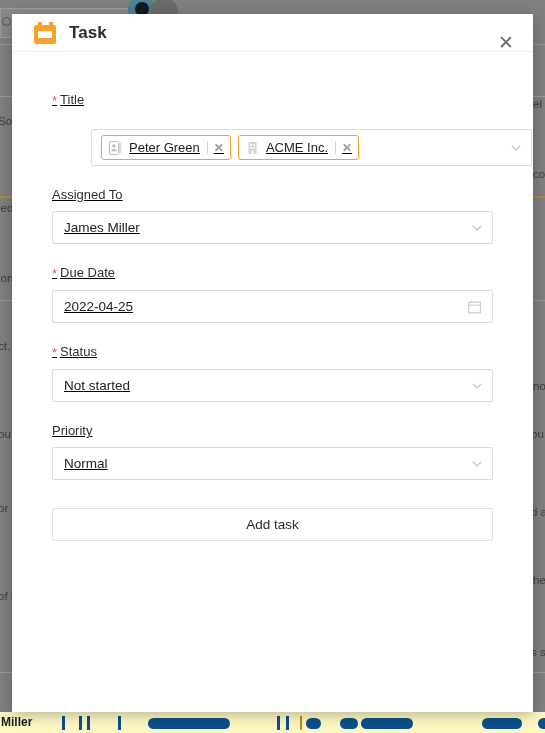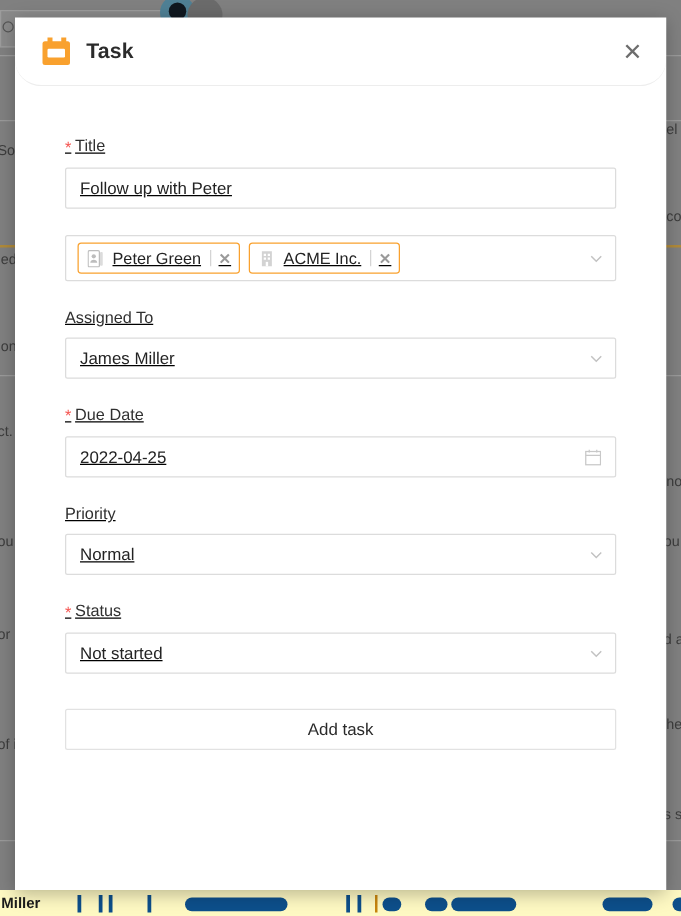--- a/index.html
+++ b/index.html
@@ -104,27 +104,26 @@
     left: 12px;
     top: 14px;
     width: 521px;
     height: 698px;
     background: #ffffff;
     box-shadow: 0 3px 14px rgba(0,0,0,0.28);
     overflow: hidden;
   }
   .modal-header {
     position: relative;
-    height: 55px;
+    height: 38px;
     border-bottom: 1px solid #ededed;
     display: flex;
     align-items: center;
     padding: 0 0 0 22px;
     box-sizing: border-box;
-    border-radius: 21px;
   }
   .modal-title {
     font-size: 17px;
     font-weight: bold;
     color: #2b2b2b;
     margin-left: 13px;
     letter-spacing: 0.1px;
   }
   .cal-icon {
     width: 22px; height: 22px;
@@ -202,20 +201,21 @@
     width: 9px; height: 6px;
   }
   .chev svg { display: block; }
 
   
   .tagbox {
     min-height: 37px;
     height: 37px;
     padding: 0 9px;
     gap: 7px;
+    margin-left: 39px;
   }
   .tag {
     display: inline-flex;
     align-items: center;
     height: 25px;
     border: 1px solid #F9A12E;
     border-radius: 3px;
     background: #ffffff;
     padding: 0 6px 0 7px;
     box-sizing: border-box;
@@ -324,23 +324,20 @@
     <span class="close-btn">✕</span>
   </div>
 
   <div class="modal-body">
 
     
     <div class="field">
       <label class="field-label">
         <span class="req">*</span><span>Title</span>
       </label>
-      <div class="control">
-        <span>Follow up with Peter</span>
-      </div>
     </div>
 
     
     <div class="field">
       <div class="control tagbox">
 
         <span class="tag">
           <span class="tag-icon">
             <svg width="13" height="14" viewBox="0 0 13 14">
               <rect x="0.5" y="0.5" width="9" height="13" rx="1" fill="none" stroke="#bdbdbd"></rect>
@@ -404,41 +401,41 @@
             <line x1="0.6" y1="5.2" x2="12.4" y2="5.2" stroke="#c8c8c8" stroke-width="1"></line>
             <line x1="3.4" y1="0.8" x2="3.4" y2="3" stroke="#c8c8c8" stroke-width="1"></line>
             <line x1="9.4" y1="0.8" x2="9.4" y2="3" stroke="#c8c8c8" stroke-width="1"></line>
           </svg>
         </span>
       </div>
     </div>
 
     
     <div class="field">
-      <label class="field-label">Priority</label>
-      <div class="control">
-        <span>Normal</span>
-        <span class="chev">
-          <svg width="10" height="7" viewBox="0 0 10 7">
-              <path d="M1 1l4 4 4-4" fill="none" stroke="#c2c2c2" stroke-width="1.2"></path>
-            </svg>
-        </span>
-      </div>
-    </div>
-
-    
-    <div class="field">
       <label class="field-label">
         <span class="req">*</span><span>Status</span>
       </label>
       <div class="control">
         <span>Not started</span>
         <span class="chev">
           <svg width="10" height="7" viewBox="0 0 10 7">
               <path d="M1 1l4 4 4-4" fill="none" stroke="#c2c2c2" stroke-width="1.2"></path>
             </svg>
         </span>
       </div>
     </div>
 
+    
+    <div class="field">
+      <label class="field-label">Priority</label>
+      <div class="control">
+        <span>Normal</span>
+        <span class="chev">
+          <svg width="10" height="7" viewBox="0 0 10 7">
+              <path d="M1 1l4 4 4-4" fill="none" stroke="#c2c2c2" stroke-width="1.2"></path>
+            </svg>
+        </span>
+      </div>
+    </div>
+
     <button class="add-task-btn">Add task</button>
   </div>
 </div>
 
 </body></html>

